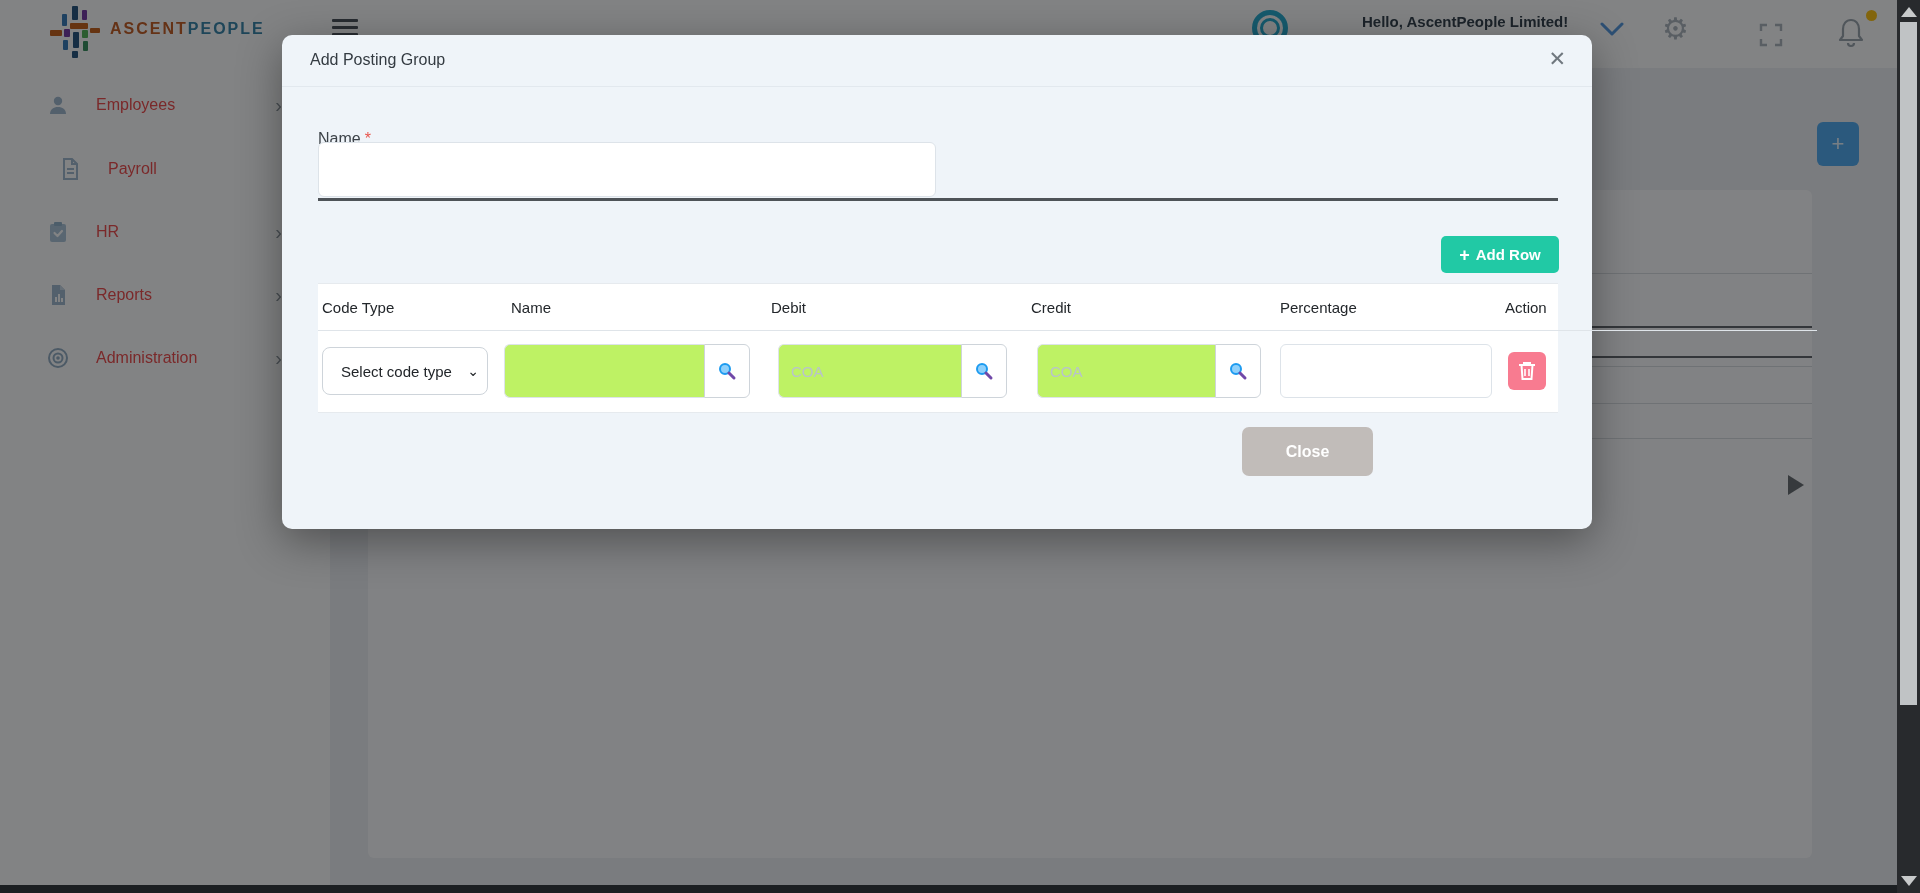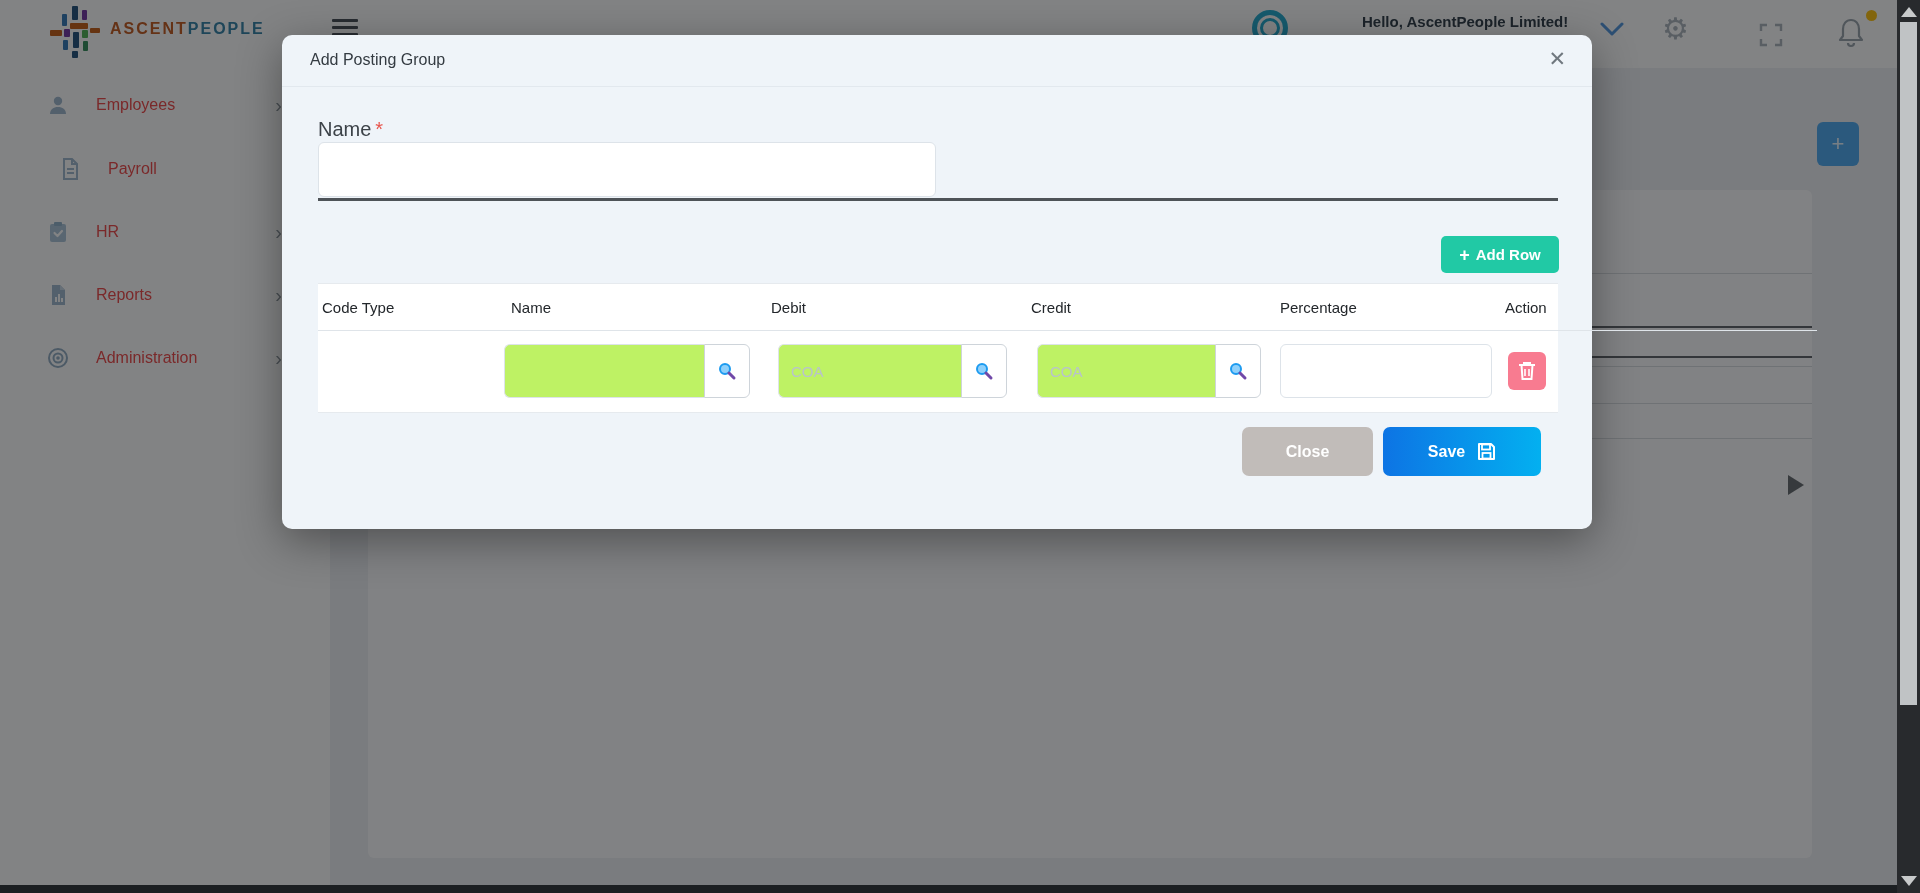--- a/index.html
+++ b/index.html
@@ -47,21 +47,21 @@
   
   .overlay { position:absolute; left:0; top:0; width:1897px; height:885px; background:rgba(16,18,20,0.52); z-index:5; }
 
   
   .modal { position:absolute; left:282px; top:35px; width:1310px; height:494px; background:#eff4f9;
            border-radius:10px; box-shadow:0 12px 44px rgba(0,0,0,0.38); z-index:10; }
   .modal-head { position:absolute; left:0; top:0; width:1310px; height:52px; border-bottom:1px solid #e2e8ee; }
   .modal-title { position:absolute; left:28px; top:16px; font-size:16px; font-weight:500; color:#343b42; }
   .modal-x { position:absolute; right:26px; top:13px; font-size:21px; color:#70787f; cursor:pointer; line-height:1; }
 
-  .field-label { position:absolute; left:36px; top:83px; font-size:20px; color:#3c4248; }
+  .field-label { position:absolute; left:36px; top:95px; font-size:16px; color:#3c4248; }
   .req { color:#e8554d; margin-left:4px; }
   .name-input { position:absolute; left:36px; top:107px; width:618px; height:55px; background:#fff;
                 border:1px solid #dde3e9; border-radius:6px; font-size:16px; padding:0 14px; color:#212529; }
   .dark-hr { position:absolute; left:36px; top:163px; width:1240px; height:3px; background:#4e5358; }
 
   .add-row-btn { position:absolute; left:1159px; top:201px; width:118px; height:37px; border:none; border-radius:5px;
                  background:#21c9a5; color:#ffffff; font-weight:bold; font-size:15px; cursor:pointer;
                  display:flex; align-items:center; justify-content:center; gap:6px; font-family:"Liberation Sans", sans-serif; }
   .add-row-btn .plus { font-size:18px; font-weight:bold; line-height:1; }
 
@@ -262,20 +262,24 @@
       <div class="grid-head">
         <div class="col-h c0">Code Type</div>
         <div class="col-h c1">Name</div>
         <div class="col-h c2">Debit</div>
         <div class="col-h c3">Credit</div>
         <div class="col-h c4">Percentage</div>
         <div class="col-h c5">Action</div>
       </div>
 
       <div class="grid-row">
+        <div class="code-select">
+          <span class="sel-text">Select code type</span>
+          <span class="sel-chev">⌄</span>
+        </div>
 
         <div class="igroup g-name">
           <input type="text" value="" style="">
           <button class="lookup-btn">
             <svg width="20" height="20" viewBox="0 0 20 20">
                 <circle cx="8" cy="8" r="5" fill="#8ed0fb" stroke="#1d9bf0" stroke-width="2"></circle>
                 <line x1="12" y1="12" x2="17" y2="17" stroke="#7048a8" stroke-width="3" stroke-linecap="round"></line>
               </svg>
           </button>
         </div>
@@ -308,28 +312,20 @@
               <path d="M6 4V2h6v2" fill="none" stroke="#fff" stroke-width="2"></path>
               <path d="M3.5 4l1 14h9l1-14" fill="none" stroke="#fff" stroke-width="2"></path>
               <line x1="7" y1="8" x2="7" y2="15" stroke="#fff" stroke-width="1.6"></line>
               <line x1="11" y1="8" x2="11" y2="15" stroke="#fff" stroke-width="1.6"></line>
             </svg>
         </button>
       </div>
     </div>
 
     <button class="close-btn">Close</button>
-    <button class="save-btn">
-      <span>Save</span>
-      <svg width="19" height="19" viewBox="0 0 19 19">
-          <path d="M2 2h12l3 3v12H2z" fill="none" stroke="#fff" stroke-width="2" stroke-linejoin="round"></path>
-          <rect x="5" y="2.5" width="8" height="5" fill="none" stroke="#fff" stroke-width="1.8"></rect>
-          <rect x="5.5" y="11" width="8" height="5.5" fill="none" stroke="#fff" stroke-width="1.8"></rect>
-        </svg>
-    </button>
   </div>
 
   <div class="vscroll">
     <div class="varrow-up"></div>
     <div class="vthumb"></div>
     <div class="varrow-dn"></div>
   </div>
   <div class="hscroll"></div>
 
 </div>

